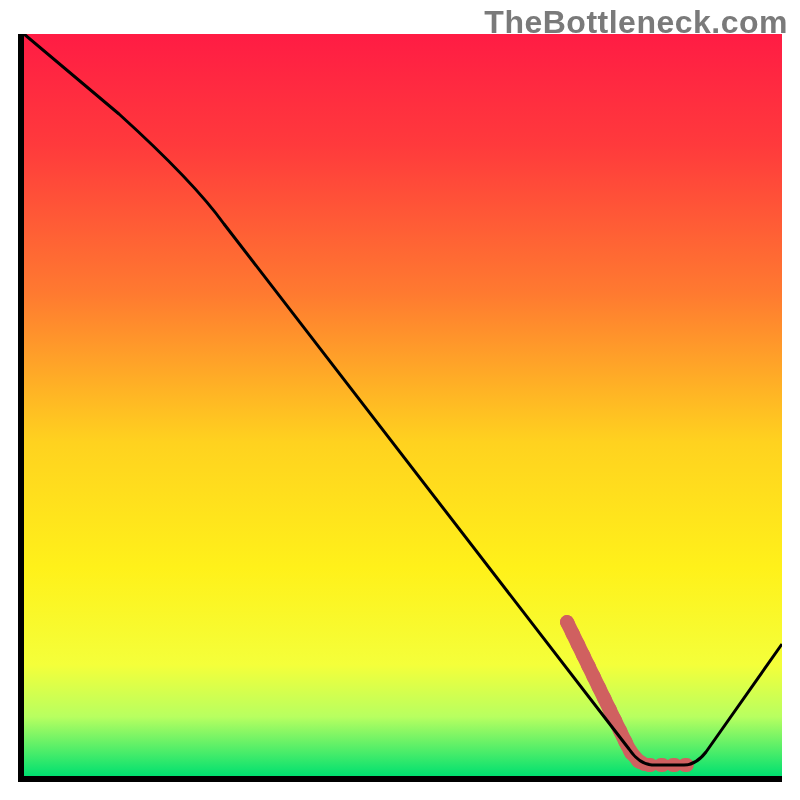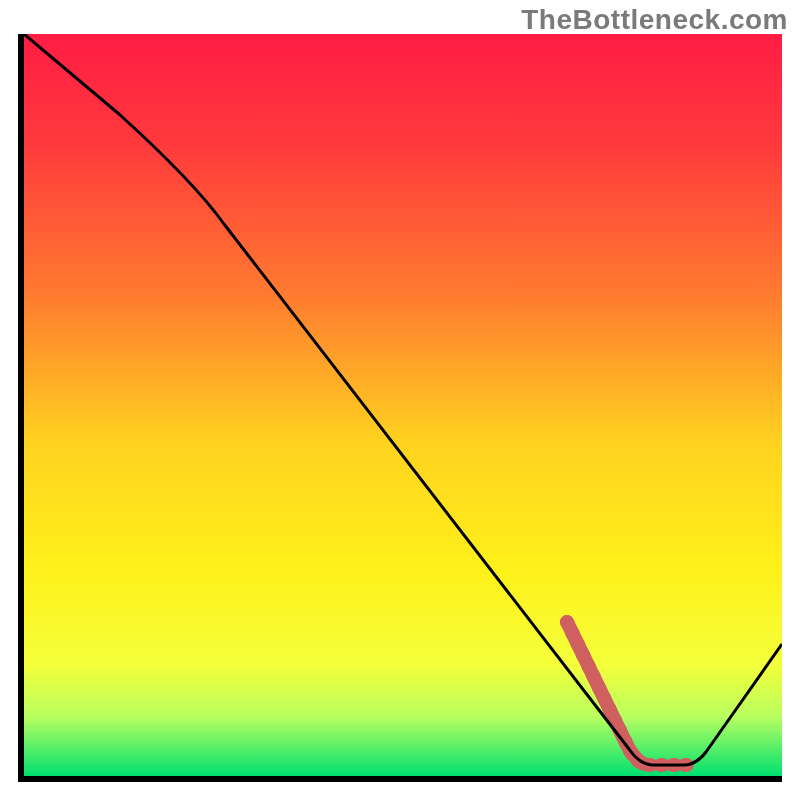--- a/index.html
+++ b/index.html
@@ -13,21 +13,21 @@
   .container {
     position: relative;
     width: 800px;
     height: 800px;
   }
   .watermark {
     position: absolute;
     top: 4px;
     right: 12px;
     font-family: Arial, Helvetica, sans-serif;
-    font-size: 28px;
+    font-size: 32px;
     font-weight: bold;
     color: #7a7a7a;
     letter-spacing: 0.5px;
     z-index: 10;
   }
   .plot {
     position: absolute;
     left: 18px;
     top: 34px;
     width: 764px;

